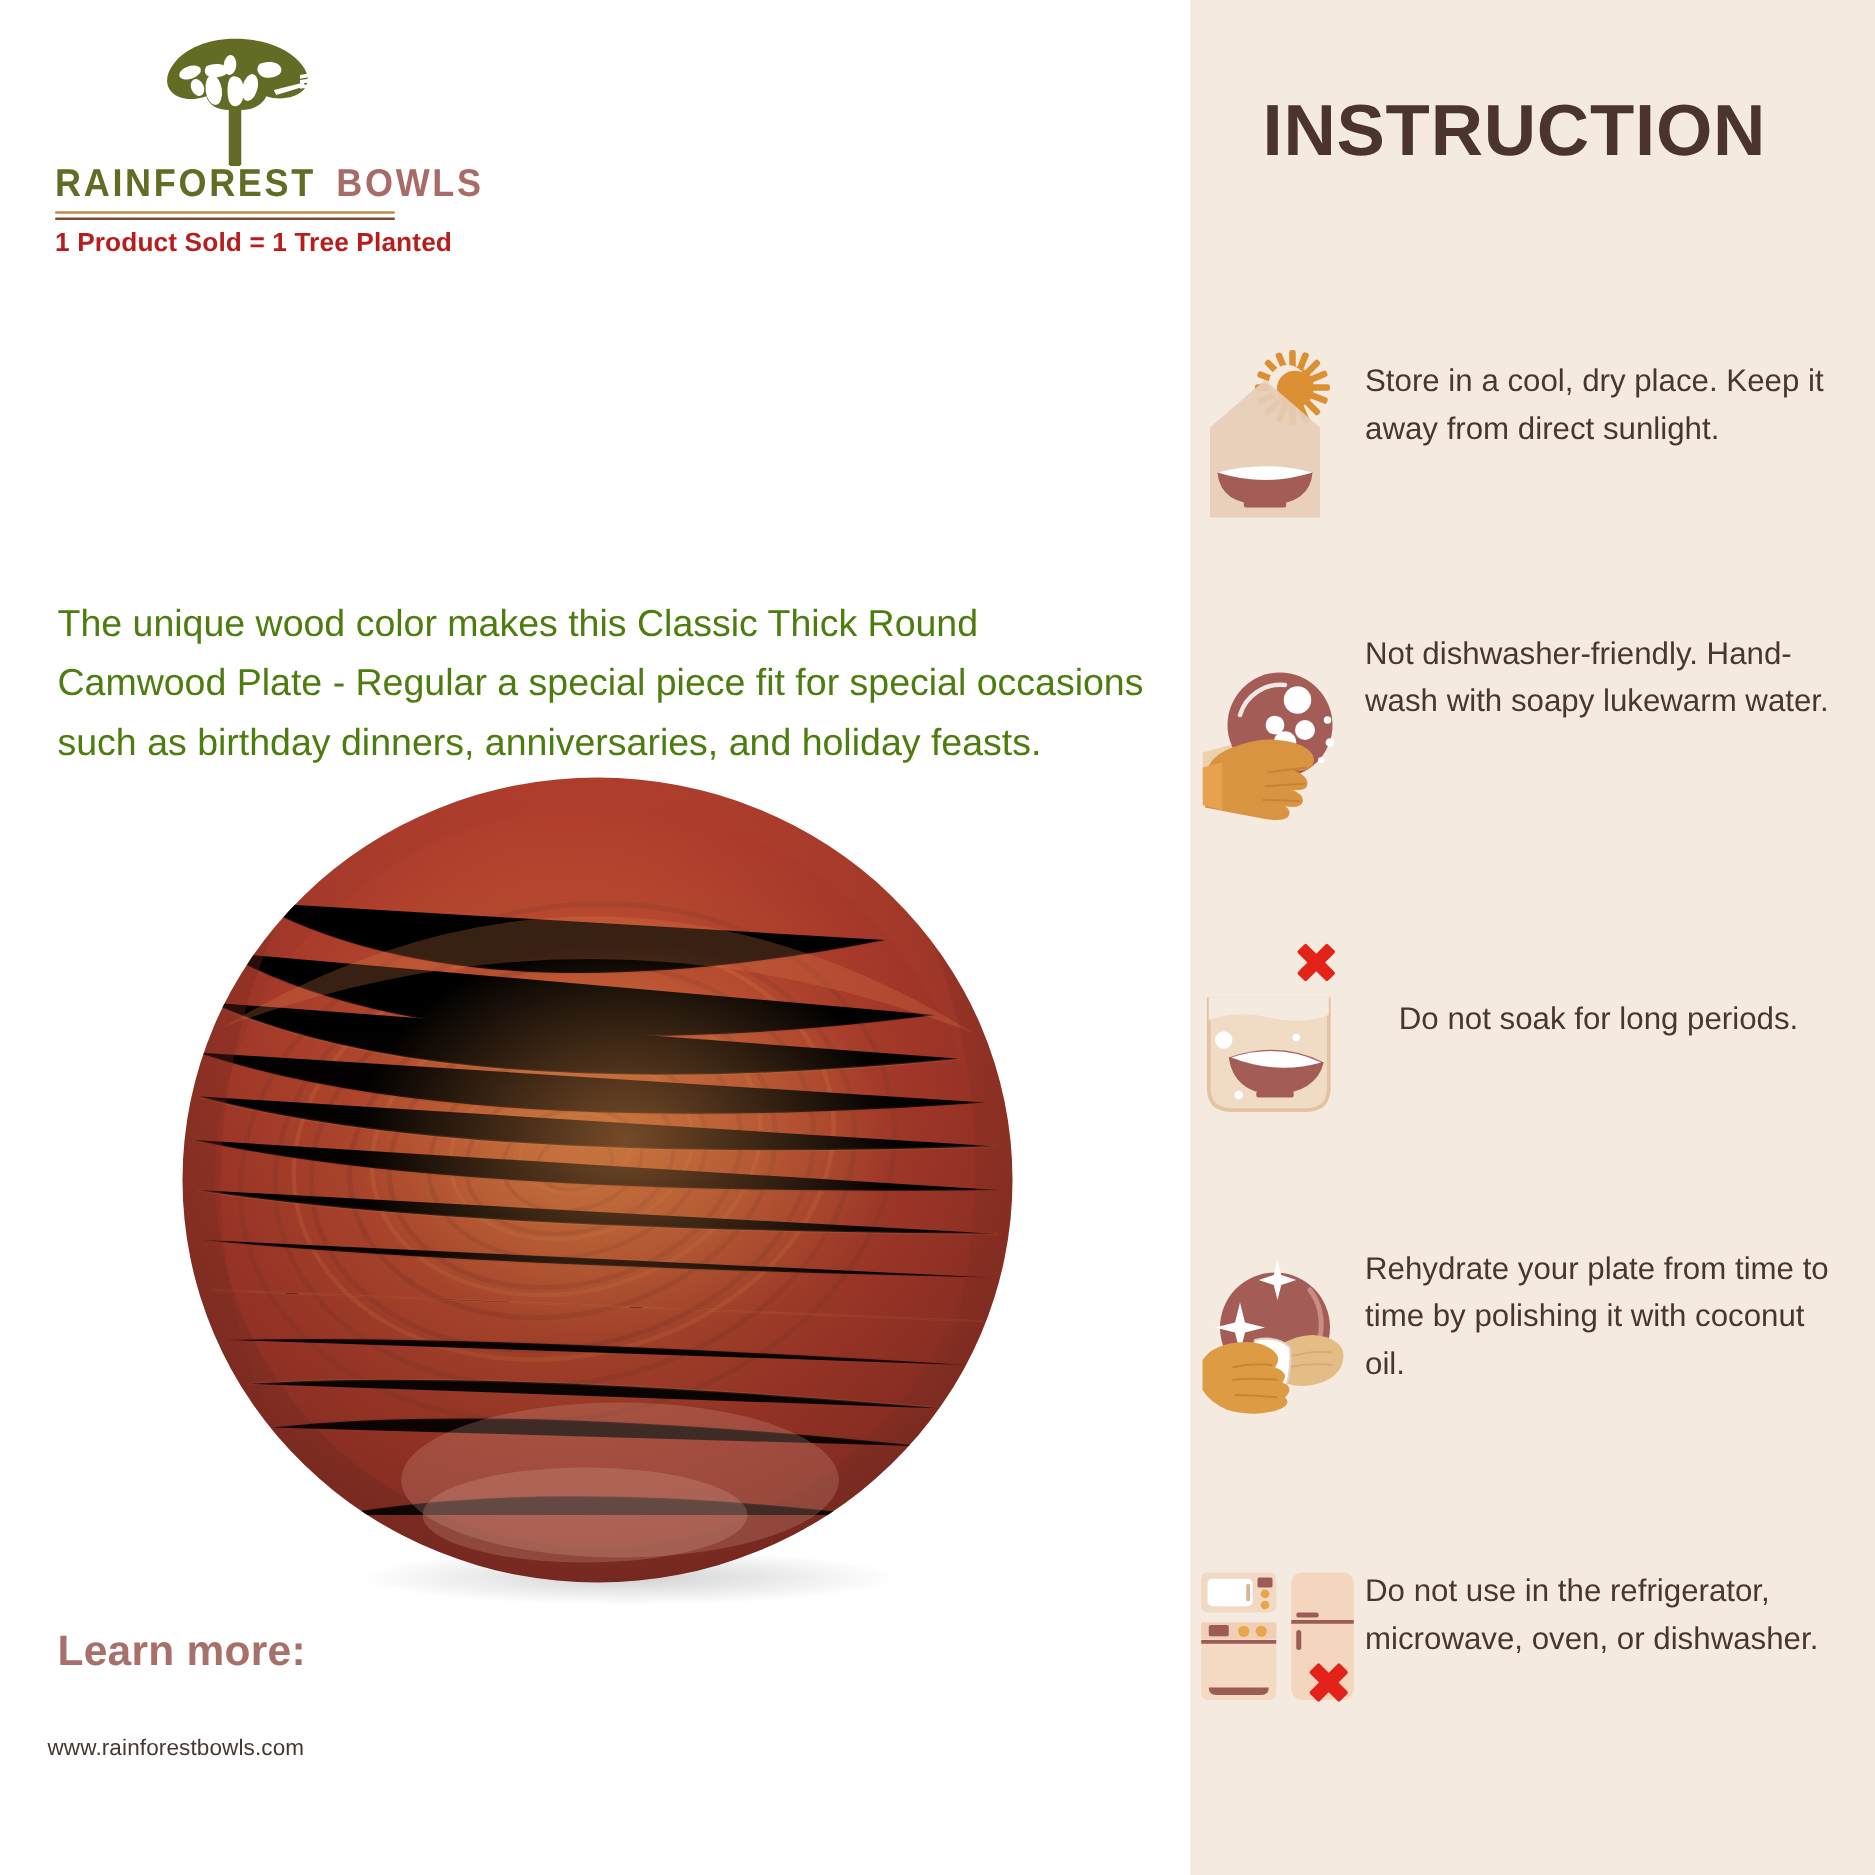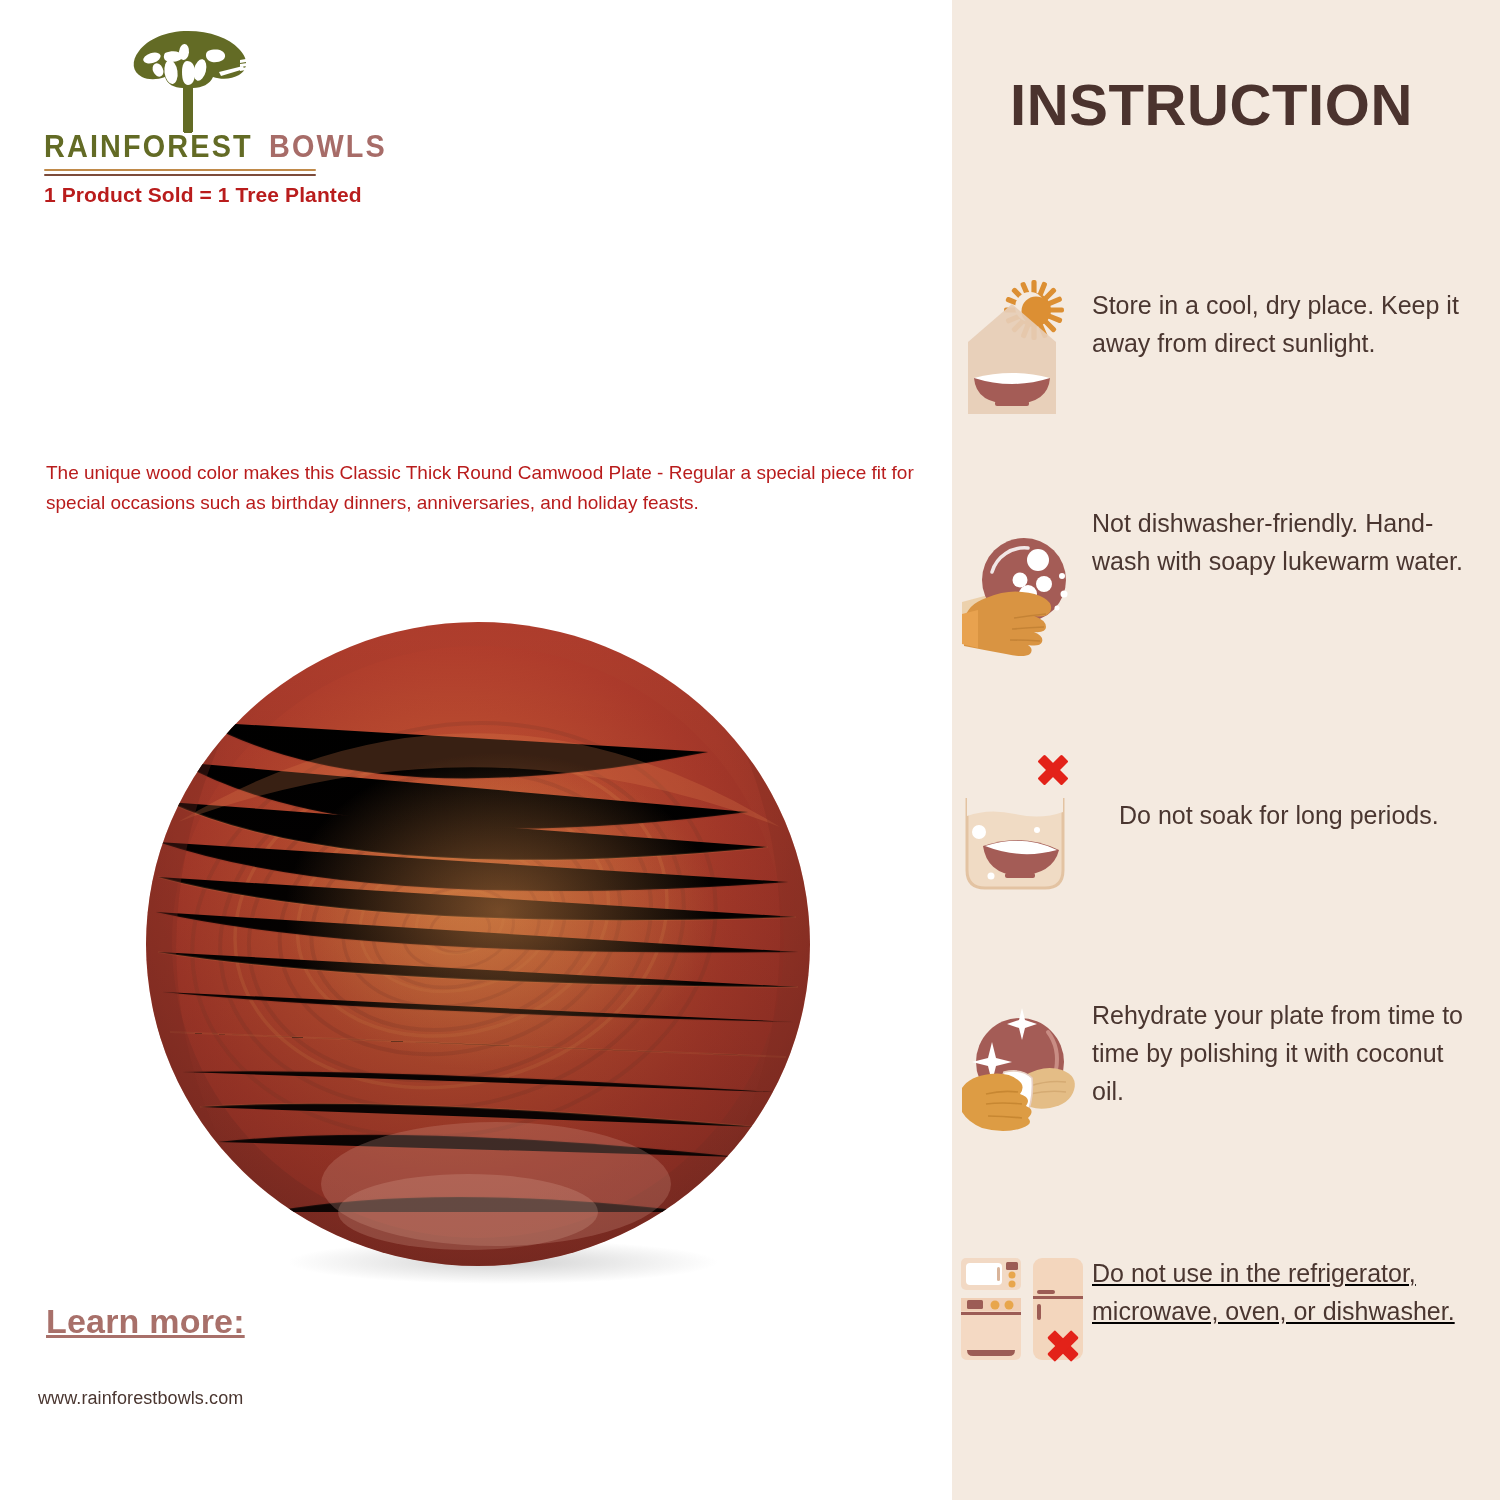--- a/index.html
+++ b/index.html
@@ -44,32 +44,32 @@
 
   
   .title {
     position:absolute; left:46px; top:298px; width:860px;
     font-size:49px; font-weight:bold; line-height:1.26;
     color:#606a26; letter-spacing:-.2px;
   }
 
   
   .desc {
-    position:absolute; left:46px; top:458px; width:870px;
-    font-size:19px; line-height:1.58; color:#b91c1c;
+    position:absolute; left:46px; top:476px; width:870px;
+    font-size:30px; line-height:1.58; color:#4d7c0f;
   }
 
   
   .photo { position:absolute; left:108px; top:612px; width:740px; height:680px; }
   .photo svg { display:block; }
 
   
   .learn {
     position:absolute; left:46px; top:1302px;
-    font-size:34px; font-weight:bold; color:#a8706a; letter-spacing:.2px;text-decoration:underline;
+    font-size:34px; font-weight:bold; color:#a8706a; letter-spacing:.2px;
   }
   .url {
     position:absolute; left:38px; top:1388px;
     font-size:18px; color:#4a3630; letter-spacing:.1px;
   }
 
   
   .right {
     position:relative;
     width:548px; height:1500px; flex:0 0 548px;
@@ -99,21 +99,21 @@
   .tip-1 .tip-text { padding-top:14px; }
   .tip-2 { height:250px; }
   .tip-2 .tip-icon { align-items:flex-start; padding-top:24px; }
   .tip-2 .tip-text { padding-top:0px; }
   .tip-3 { height:240px;gap:27px; }
   .tip-3 .tip-icon { align-items:flex-start; padding-top:0px; }
   .tip-3 .tip-text { padding-top:42px; }
   .tip-4 { height:250px; }
   .tip-4 .tip-icon { align-items:flex-start; padding-top:12px; }
   .tip-4 .tip-text { padding-top:2px; }
-  .tip-5 { height:200px;text-decoration:underline; }
+  .tip-5 { height:200px; }
   .tip-5 .tip-icon { align-items:flex-start; padding-top:6px; }
   .tip-5 .tip-text { padding-top:10px; }
 </style>
 </head>
 <body>
 
 <div class="card">
 
   <div class="left">
 

